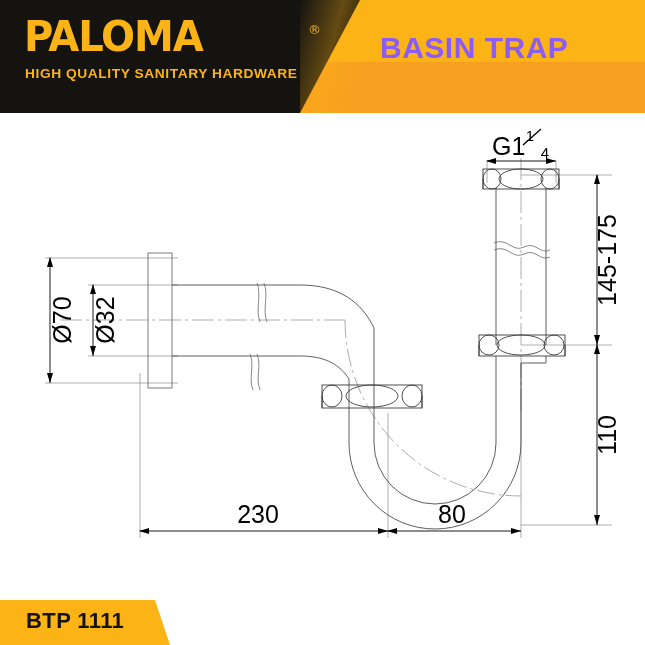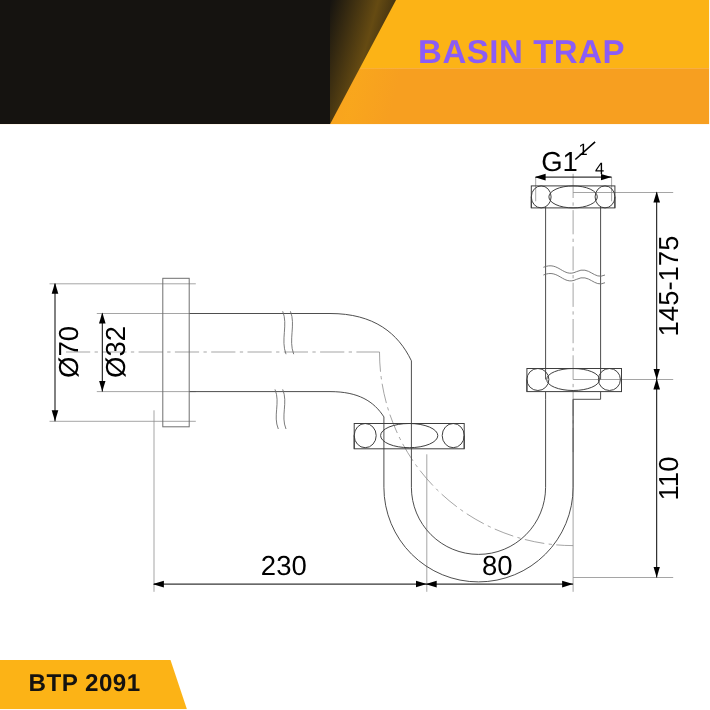--- a/index.html
+++ b/index.html
@@ -74,20 +74,25 @@
 <body>
 
 <div class="page">
 
   <div class="header">
     <div class="hdr-band-top"></div>
     <div class="hdr-band-bot"></div>
     <div class="hdr-black"></div>
     <div class="hdr-black-glint"></div>
 
+    <div class="logo-wrap">
+      <div class="logo-name">PALOMA</div>
+      <div class="logo-reg">®</div>
+      <div class="logo-tag">HIGH QUALITY SANITARY HARDWARE</div>
+    </div>
 
     <div class="hdr-title">BASIN TRAP</div>
   </div>
 
   <div class="drawing">
     <svg width="645" height="470" viewBox="0 0 645 470" xmlns="http://www.w3.org/2000/svg">
       <defs>
         <marker id="arrIn" markerWidth="11" markerHeight="8" refX="10" refY="4" orient="auto" markerUnits="userSpaceOnUse">
           <path d="M10,4 L0,1 L0,7 Z" fill="#000"></path>
         </marker>
@@ -243,16 +248,16 @@
 
         <text class="dimtext" x="258" y="410" text-anchor="middle">230</text>
 
         <text class="dimtext" x="452" y="410" text-anchor="middle">80</text>
       </g>
     </svg>
   </div>
 
   <div class="footer">
     <div class="footer-tab"></div>
-    <div class="footer-code">BTP 2091</div>
+    <div class="footer-code">BTP 1111</div>
   </div>
 
 </div>
 
 </body></html>

